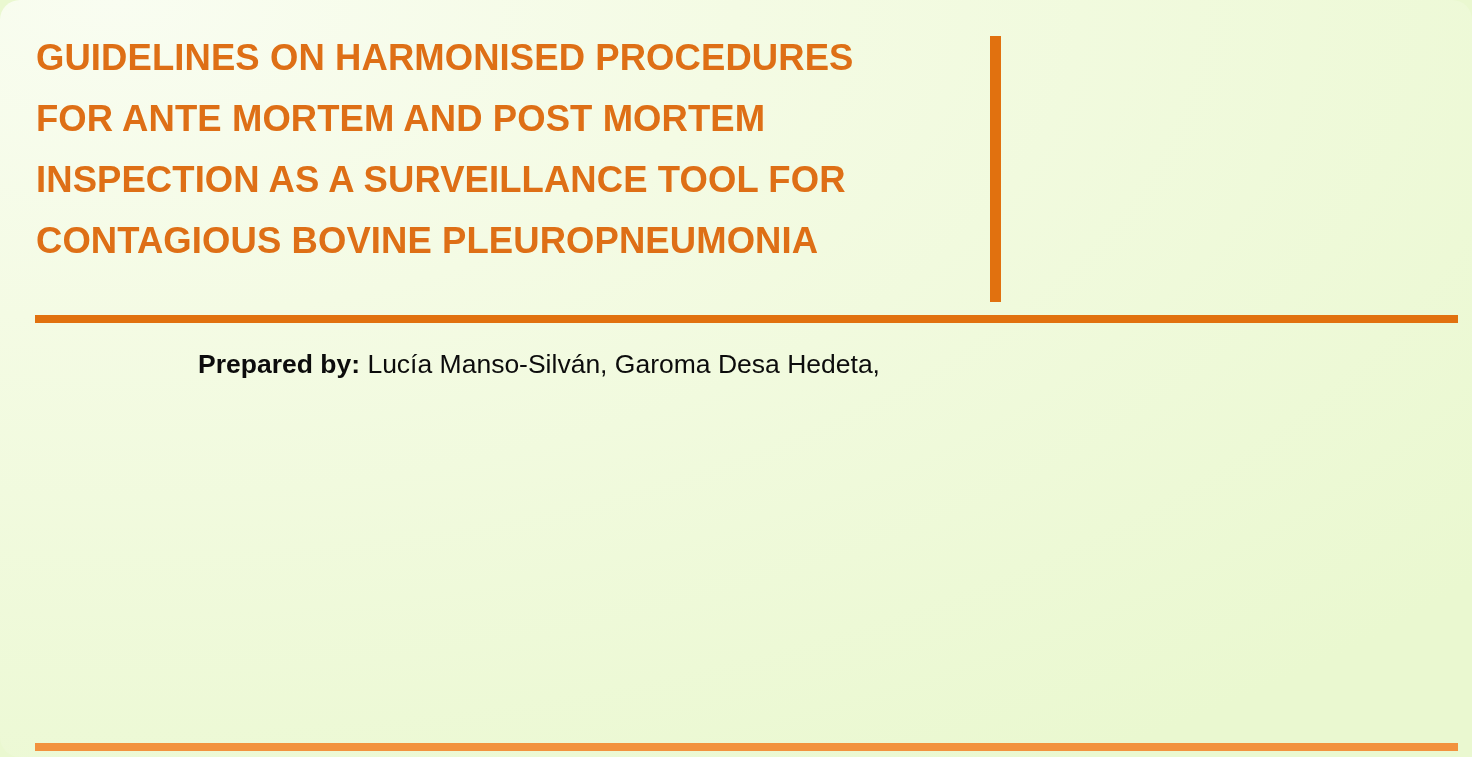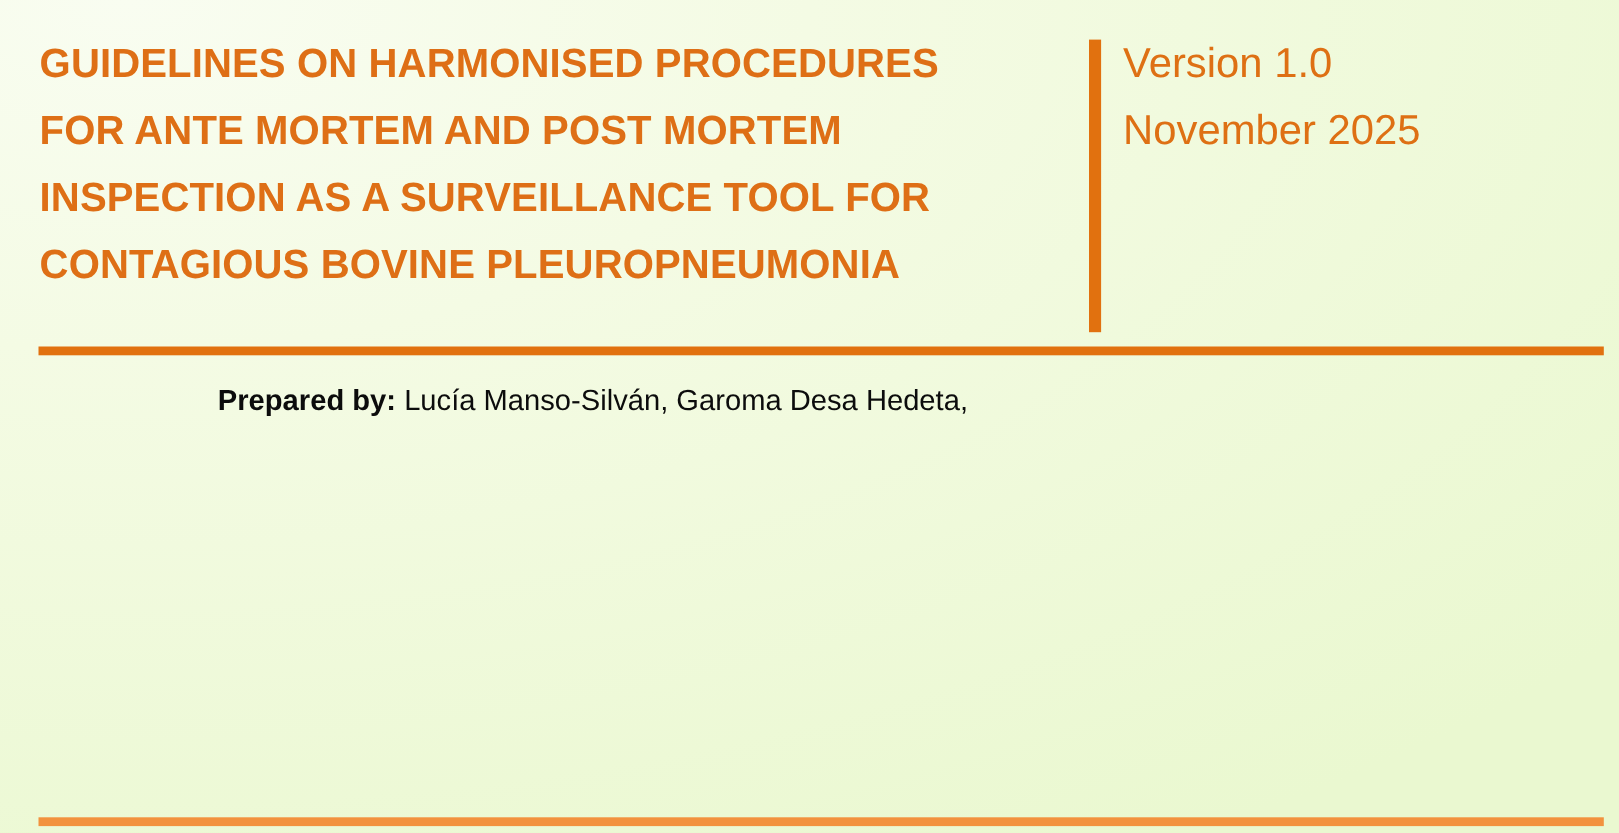--- a/index.html
+++ b/index.html
@@ -15,20 +15,21 @@
   }
 
   .slide {
     position: relative;
     width: 1472px;
     height: 757px;
     box-sizing: border-box;
     background:
       radial-gradient(120% 120% at 8% 0%, #F9FDF1 0%, #F4FBE4 35%, #EAF8D0 100%);
     overflow: hidden;
+    border-radius: 20px;
   }
 
   
   .header {
     position: absolute;
     left: 0;
     top: 0;
     width: 1472px;
     height: 305px;
   }
@@ -142,24 +143,20 @@
 
     <div class="title-block">
       <div class="title-line">GUIDELINES ON HARMONISED PROCEDURES</div>
       <div class="title-line">FOR ANTE MORTEM AND POST MORTEM</div>
       <div class="title-line">INSPECTION AS A SURVEILLANCE TOOL FOR</div>
       <div class="title-line">CONTAGIOUS BOVINE PLEUROPNEUMONIA</div>
     </div>
 
     <div class="vbar"></div>
 
-    <div class="version-block">
-      <div class="version-line">Version 1.0</div>
-      <div class="version-line">November 2025</div>
-    </div>
 
   </div>
 
   <div class="rule-top"></div>
 
   <div class="credits">
     <div class="credit-line first"><span class="credit-label">Prepared by:</span><span class="credit-names"> Lucía Manso-Silván, Garoma Desa Hedeta,</span></div>
   </div>
 
   <div class="body-area"></div>

